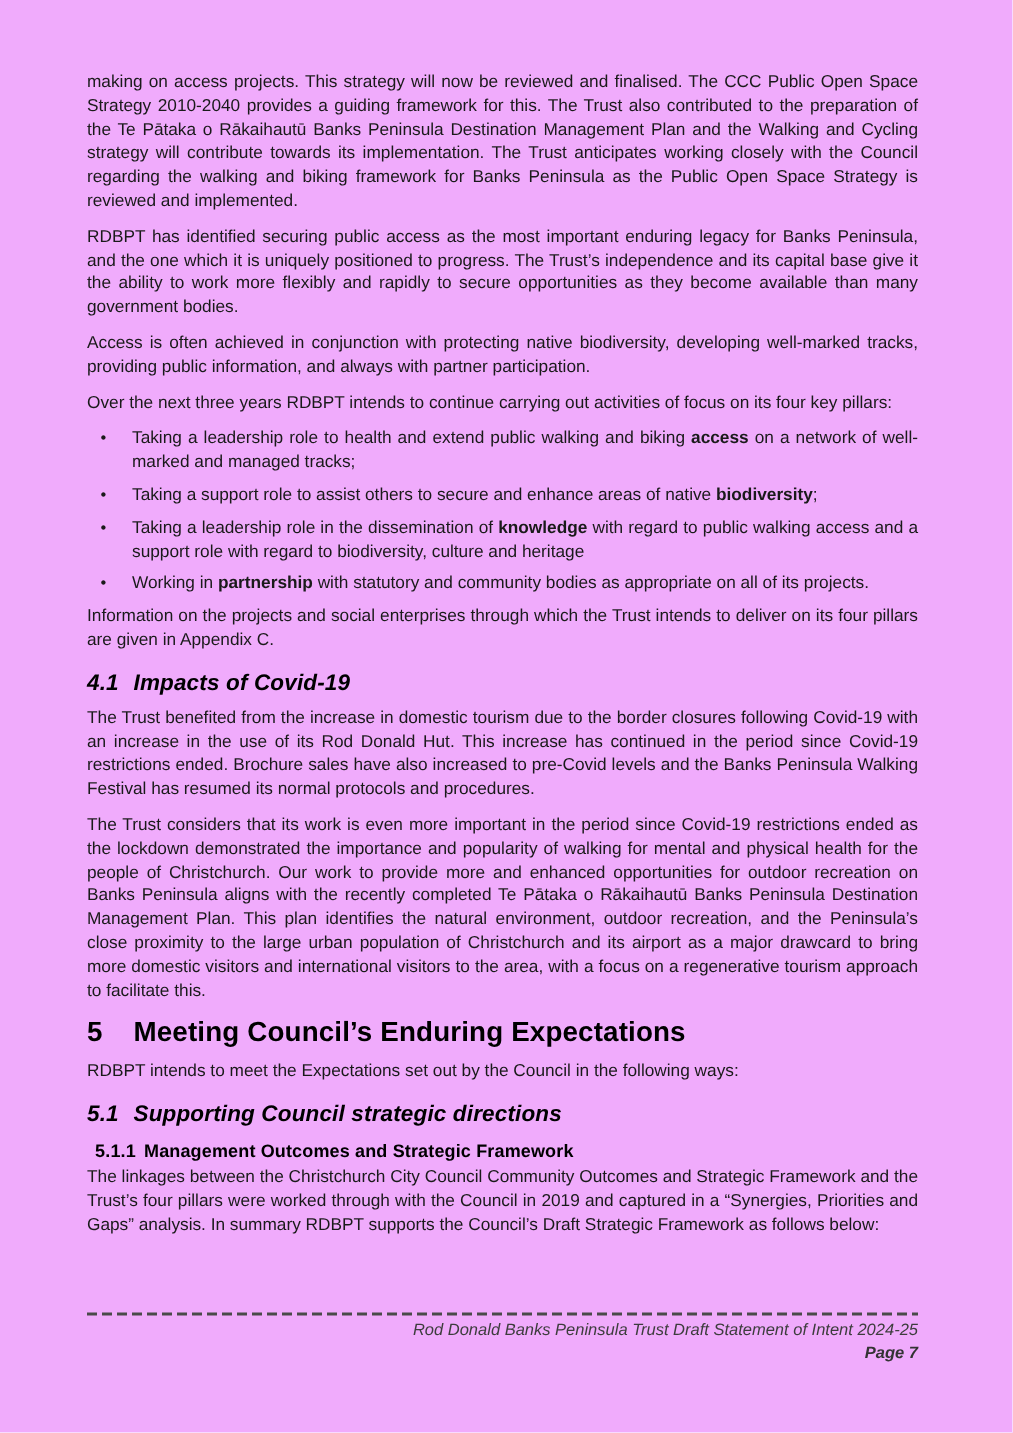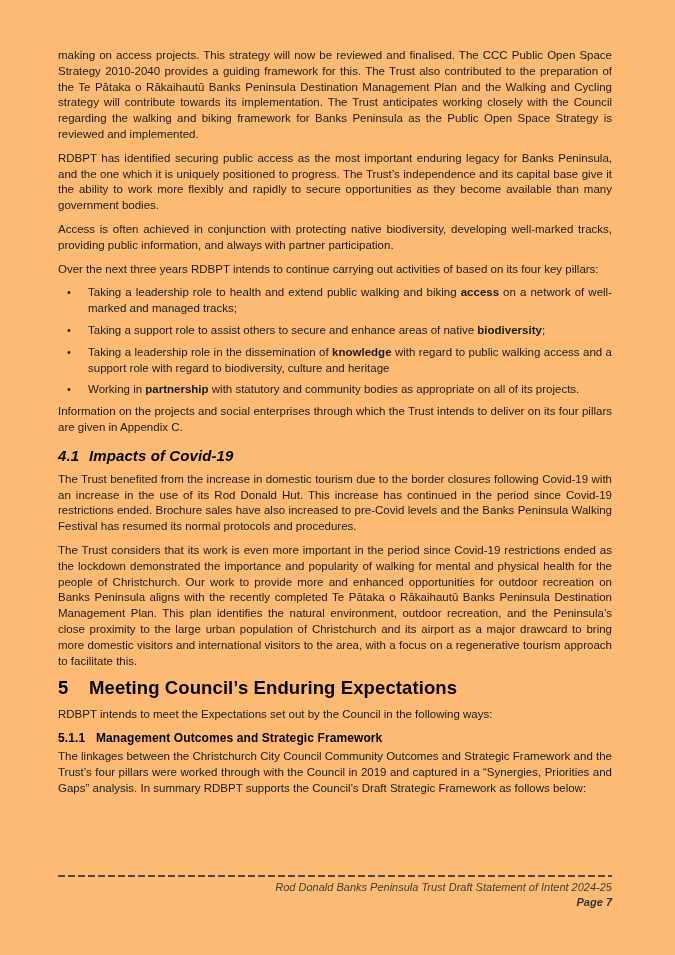--- a/index.html
+++ b/index.html
@@ -1,20 +1,20 @@
 <!DOCTYPE html>
 <html><head>
 <meta charset="utf-8">
 <style>
   html, body { margin: 0; padding: 0; background: #ffffff; }
   .page {
     position: relative;
     width: 675px;
     height: 955px;
-    background: #fdba74;
+    background: #f0abfc;
     font-family: "Liberation Sans", sans-serif;
     color: #1a1a1a;
     overflow: hidden;
   }
   .content {
     position: absolute;
     left: 58px;
     top: 48px;
     width: 554px;
   }
@@ -43,21 +43,21 @@
     font-size: 11px;
   }
   ul.bullets .li-text { flex: 1; text-align: justify; }
   .h { font-weight: bold; color: #000000; letter-spacing: 0.1px; }
   .h .hnum { display: inline-block; }
   .h1 { font-size: 18.5px; margin: 2px 0 8px 0; line-height: 22px; }
   .h1 .hnum { width: 31px; }
   .h2 { font-size: 15px;   margin: 10px 0 7px 0; line-height: 19px; font-style: italic; }
   .h2 .hnum { width: 31px; }
   .h3 { font-size: 12px;   margin: 8px 0 3px 0;  line-height: 15px; }
-  .h3 .hnum { width: 38px; }
+  .h3 .hnum { width: 38px; text-align: center; }
   .footer {
     position: absolute;
     left: 58px;
     top: 875px;
     width: 554px;
     text-align: right;
     font-style: italic;
     font-size: 11px;
     line-height: 14.5px;
     color: #3d3d3d;
@@ -70,21 +70,21 @@
   .footer-line2 { font-weight: bold; color: #333333; }
 </style>
 </head>
 <body>
 
 <div class="page">
   <div class="content">
       <p><span>making on access projects. This strategy will now be reviewed and finalised. The CCC Public Open Space Strategy 2010-2040 provides a guiding framework for this. The Trust also contributed to the preparation of the Te Pātaka o Rākaihautū Banks Peninsula Destination Management Plan and the Walking and Cycling strategy will contribute towards its implementation.  The Trust anticipates working closely with the Council regarding the walking and biking framework for Banks Peninsula as the Public Open Space Strategy is reviewed and implemented.</span></p>
       <p><span>RDBPT has identified securing public access as the most important enduring legacy for Banks Peninsula, and the one which it is uniquely positioned to progress. The Trust’s independence and its capital base give it the ability to work more flexibly and rapidly to secure opportunities as they become available than many government bodies.</span></p>
       <p><span>Access is often achieved in conjunction with protecting native biodiversity, developing well-marked tracks, providing public information, and always with partner participation.</span></p>
-      <p><span>Over the next three years RDBPT intends to continue carrying out activities of based on its four key pillars:</span></p>
+      <p><span>Over the next three years RDBPT intends to continue carrying out activities of focus on its four key pillars:</span></p>
       <ul class="bullets">
         <li>
           <span class="marker">•</span>
           <span class="li-text"><span>Taking a leadership role to health and extend public walking and biking </span><span class="b">access</span><span> on a network of well-marked and managed tracks;</span></span>
         </li>
         <li>
           <span class="marker">•</span>
           <span class="li-text"><span>Taking a support role to assist others to secure and enhance areas of native </span><span class="b">biodiversity</span><span>;</span></span>
         </li>
         <li>
@@ -95,20 +95,21 @@
           <span class="marker">•</span>
           <span class="li-text"><span>Working in </span><span class="b">partnership</span><span> with statutory and community bodies as appropriate on all of its projects.</span></span>
         </li>
       </ul>
       <p><span>Information on the projects and social enterprises through which the Trust intends to deliver on its four pillars are given in Appendix C.</span></p>
       <div class="h h2"><span class="hnum">4.1</span><span>Impacts of Covid-19</span></div>
       <p><span>The Trust benefited from the increase in domestic tourism due to the border closures following Covid-19 with an increase in the use of its Rod Donald Hut.  This increase has continued in the period since Covid-19 restrictions ended. Brochure sales have also increased to pre-Covid levels and the Banks Peninsula Walking Festival has resumed its normal protocols and procedures.</span></p>
       <p><span>The Trust considers that its work is even more important in the period since Covid-19 restrictions ended as the lockdown demonstrated the importance and popularity of walking for mental and physical health for the people of Christchurch. Our work to provide more and enhanced opportunities for outdoor recreation on Banks Peninsula aligns with the recently completed Te Pātaka o Rākaihautū Banks Peninsula Destination Management Plan. This plan identifies the natural environment, outdoor recreation, and the Peninsula’s close proximity to the large urban population of Christchurch and its airport as a major drawcard to bring more domestic visitors and international visitors to the area, with a focus on a regenerative tourism approach to facilitate this.</span></p>
       <div class="h h1"><span class="hnum">5</span><span>Meeting Council’s Enduring Expectations</span></div>
       <p><span>RDBPT intends to meet the Expectations set out by the Council in the following ways:</span></p>
+      <div class="h h2"><span class="hnum">5.1</span><span>Supporting Council strategic directions</span></div>
       <div class="h h3"><span class="hnum">5.1.1</span><span>Management Outcomes and Strategic Framework</span></div>
       <p><span>The linkages between the Christchurch City Council Community Outcomes and Strategic Framework and the Trust’s four pillars were worked through with the Council in 2019 and captured in a “Synergies, Priorities and Gaps” analysis.  In summary RDBPT supports the Council’s Draft Strategic Framework as follows below:</span></p>
     </div>
   <div class="footer">
     <div class="footer-rule"></div>
     <div class="footer-line1">Rod Donald Banks Peninsula Trust Draft Statement of Intent 2024-25</div>
     <div class="footer-line2">Page 7</div>
   </div>
 </div>
 

